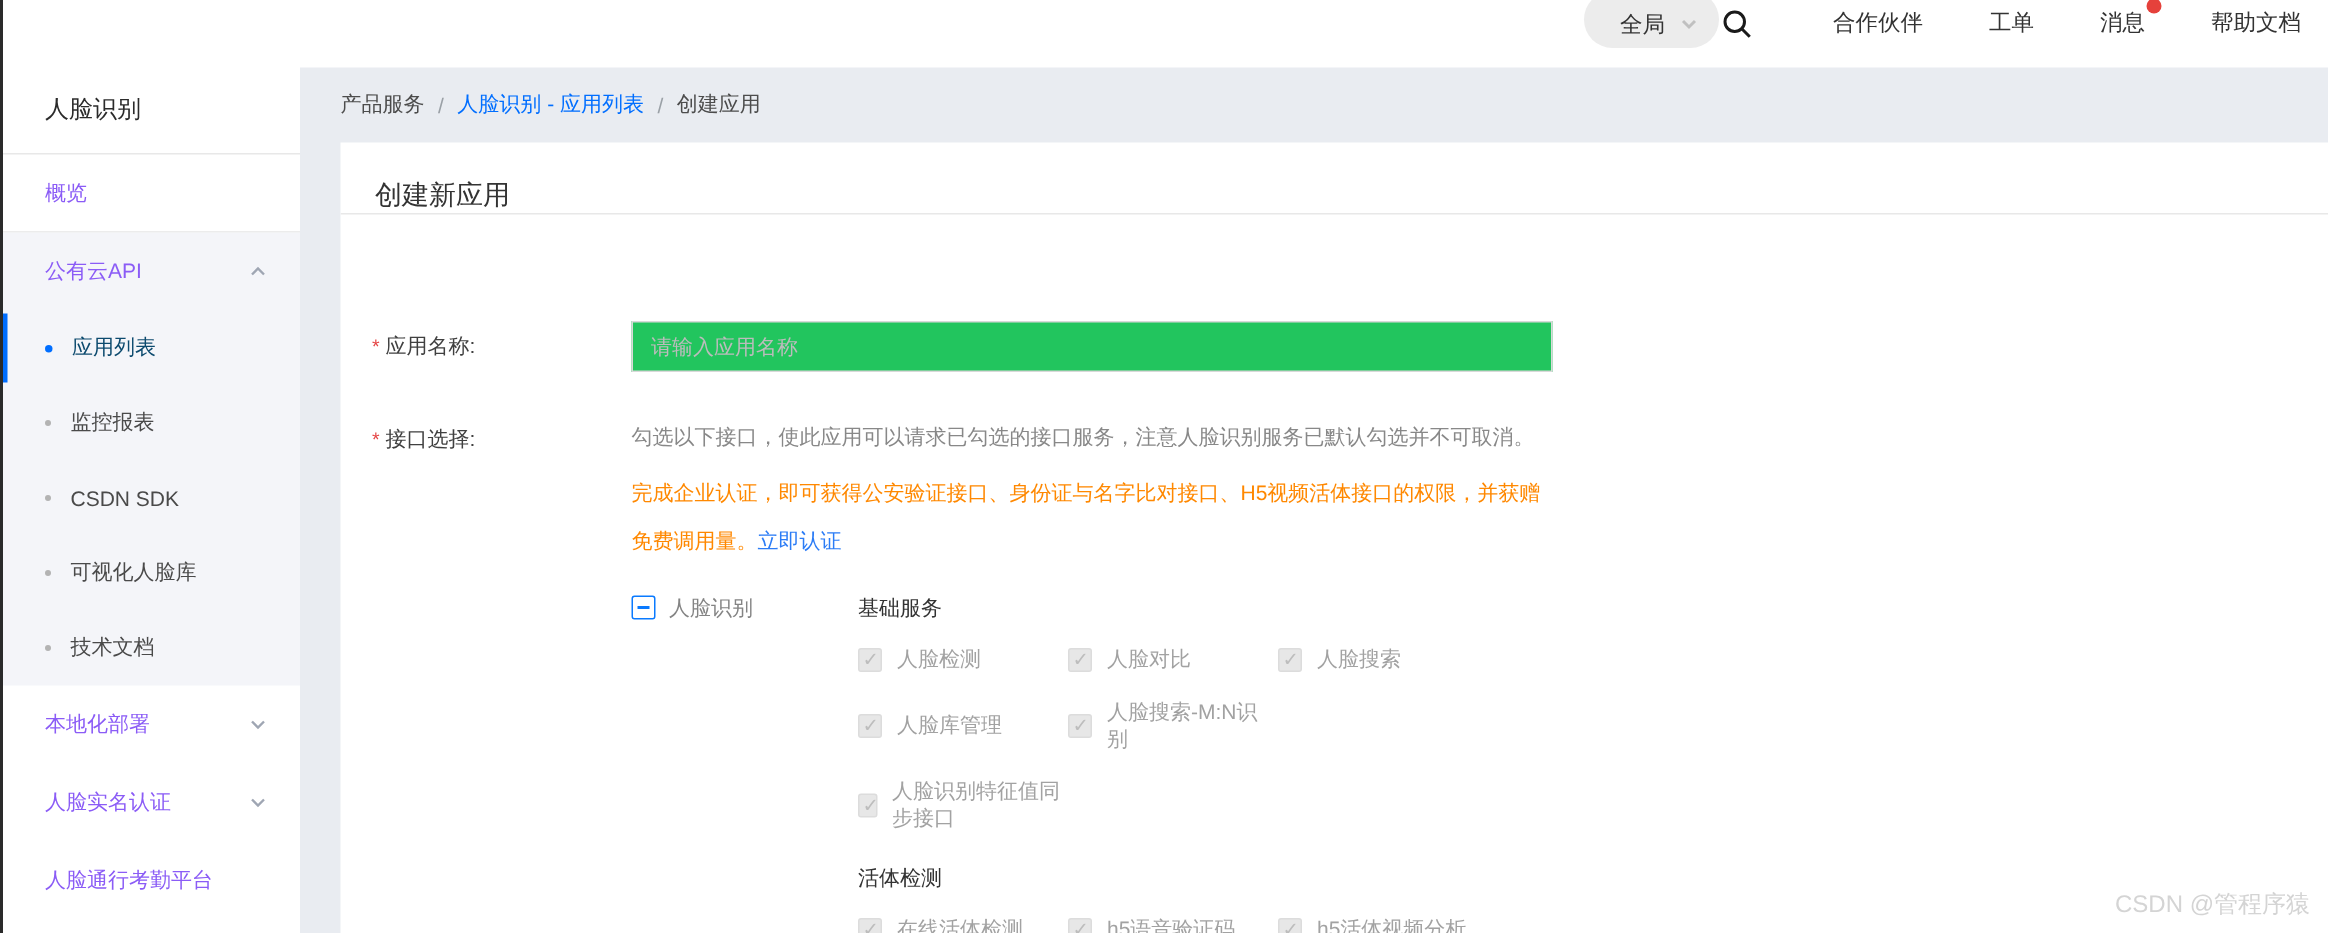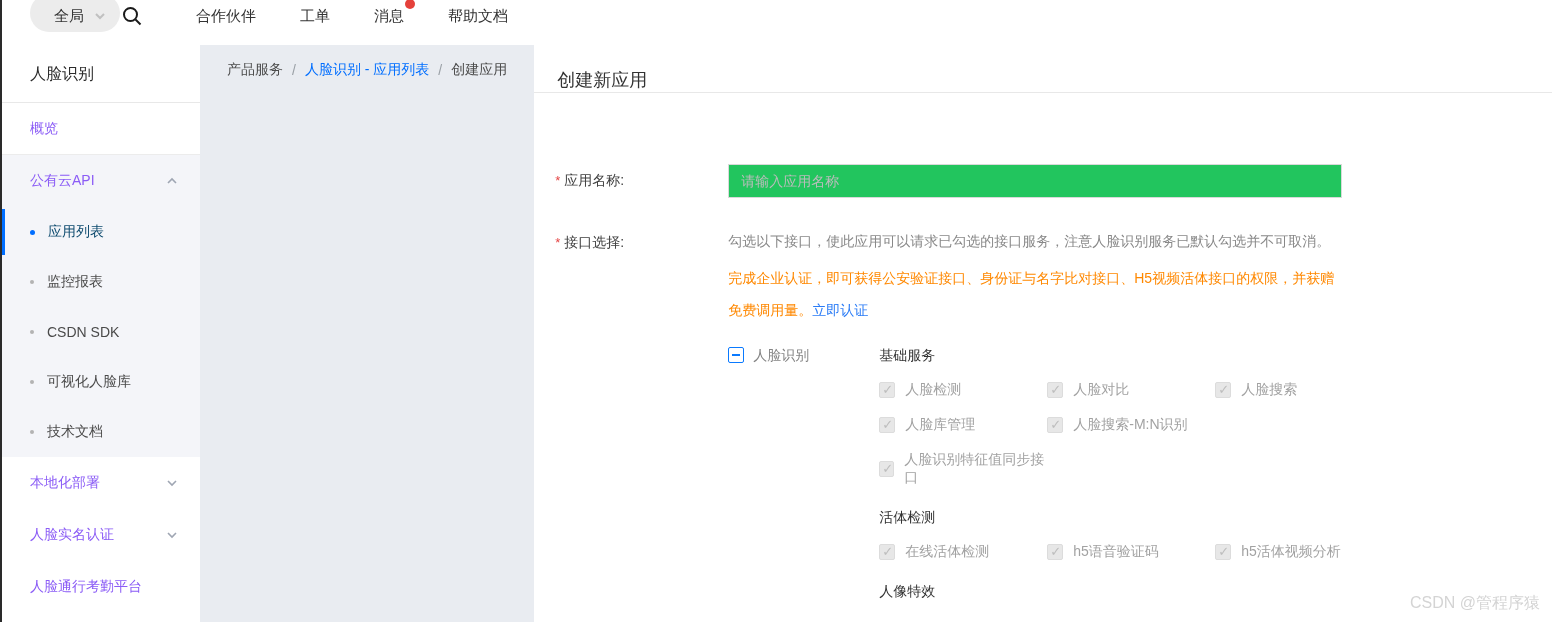--- a/index.html
+++ b/index.html
@@ -2,34 +2,34 @@
 <html><head>
 <meta charset="utf-8">
 <style>
   * { margin:0; padding:0; box-sizing:border-box; }
   html,body { width:1552px; height:622px; overflow:hidden; background:#fff;
     font-family:"Liberation Sans","DejaVu Sans",sans-serif; }
   body { position:relative; }
   .left-edge { position:absolute; left:0; top:0; width:2px; height:622px; background:#2a2a2a; z-index:50; }
 
   
-  .topbar { height:45px; background:#fff; display:flex; justify-content:flex-start; align-items:flex-start; padding:0 18px 0 30px; }
+  .topbar { height:45px; background:#fff; display:flex; justify-content:flex-end; align-items:flex-start; padding:0 18px 0 30px; }
   .region-pill { margin-top:-6px; height:38px; padding:6px 14px 0 24px; background:#ececec; border-radius:0 0 19px 19px;
     border-radius:19px; display:flex; align-items:center; gap:10px; cursor:pointer; }
   .region-pill .region-label { font-size:15px; color:#333; }
   .chev { width:12px; height:12px; display:inline-block; }
   .topbar-right { display:flex; align-items:center; gap:44px; margin-top:2px; height:28px; }
   .search-btn { width:24px; height:24px; display:flex; align-items:center; justify-content:center; cursor:pointer; margin-right:8px; }
   .nav-item { position:relative; font-size:15px; color:#333; cursor:pointer; line-height:28px; }
   .badge-dot { position:absolute; top:-3px; right:-11px; width:10px; height:10px; border-radius:50%; background:#e5413b; }
 
   
   .app { display:flex; height:577px; }
   .sidebar { width:200px; min-width:200px; background:#fff; position:relative; }
-  .right-pane { flex:1; background:#e9ecf1; display:flex; flex-direction:row; }
+  .right-pane { flex:1; background:#e9ecf1; display:flex; flex-direction:column; }
 
   
   .sb-title { height:58px; line-height:58px; padding-left:30px; font-size:16px; color:#2b2b2b; border-bottom:1px solid #e8e8e8; }
   .sb-item { height:52px; display:flex; align-items:center; padding:0 22px 0 30px; font-size:14px; color:#8b5cf6; cursor:pointer; position:relative; justify-content:space-between; }
   .sb-item.bordered { border-bottom:1px solid #ececec; }
   .sb-group { background:#f4f5f9; }
   .sb-sub { height:50px; display:flex; align-items:center; padding-left:30px; font-size:14px; color:#4a4a4a; cursor:pointer; position:relative; }
   .sb-sub .dot { width:4px; height:4px; border-radius:50%; background:#b3b3b3; margin-right:13px; }
   .sb-sub.active { color:#0c4a6e; }
   .sb-sub.active .dot { background:#006eff; width:5px; height:5px; }
@@ -62,21 +62,21 @@
   .tree-parent { width:151px; min-width:151px; display:flex; align-items:flex-start; }
   .cb { width:16px; height:16px; border-radius:2px; position:relative; display:inline-block; }
   .cb.indeterminate { background:#fff; border:1px solid #0a7aff; }
   .cb.indeterminate::after { content:""; position:absolute; left:3px; right:3px; top:6px; height:2px; background:#0a7aff; }
   .cb.disabled-checked { background:#e7e7e7; border:1px solid #dcdcdc; }
   .cb.disabled-checked::after { content:"✓"; position:absolute; left:2px; top:-1px; font-size:13px; color:#bdbdbd; }
   .tree-parent .cb-label { margin-left:9px; font-size:14px; color:#848484; line-height:17px; }
   .group-title { font-size:14px; color:#333; line-height:17px; }
   .group + .group { margin-top:22px; }
   .cb-row { display:flex; margin-top:17px; }
-  .cb-item { width:168px; display:flex; align-items:center; }
+  .cb-item { width:140px; display:flex; align-items:center; }
   .cb-item .cb-label { margin-left:10px; font-size:14px; color:#a2a2a2; }
 
   .watermark { position:absolute; right:12px; bottom:8px; font-size:16px; color:#d4d4d4; }
   svg { display:block; }
 </style>
 </head>
 <body>
 
 <div class="left-edge"></div>
 

